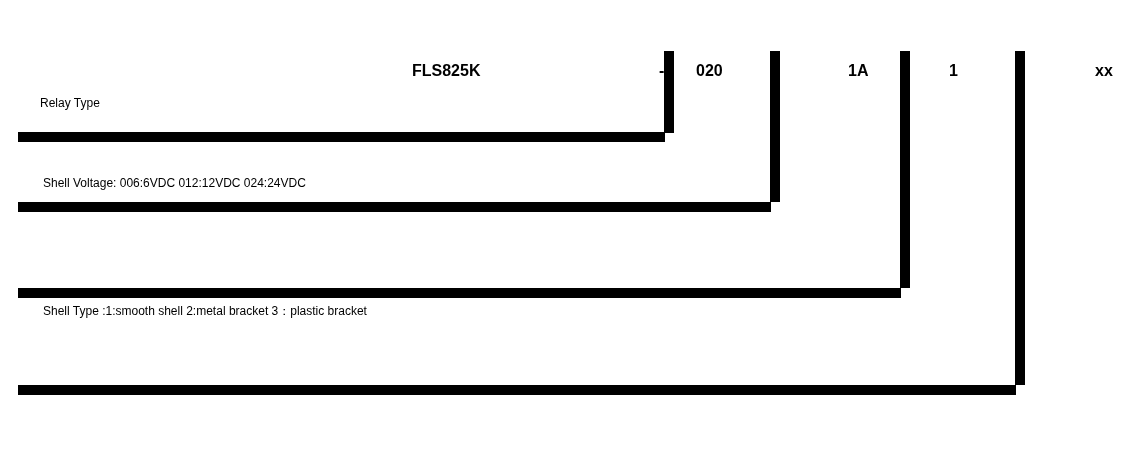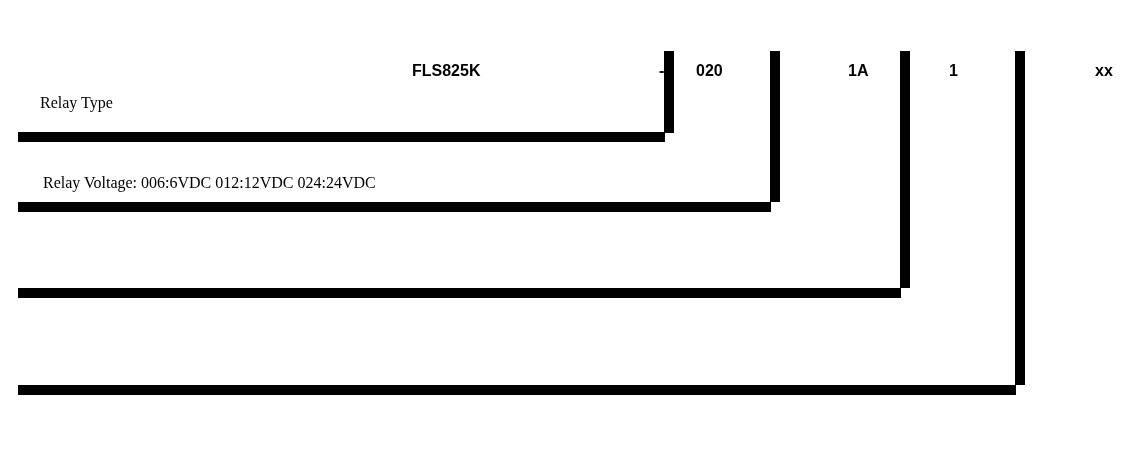--- a/index.html
+++ b/index.html
@@ -28,24 +28,23 @@
     background: #000000;
   }
   .hline {
     position: absolute;
     left: 8px;
     height: 1px;
     background: #000000;
   }
   .desc {
     position: absolute;
-    font-size: 16px;
+    font-size: 12px;
     line-height: 18px;
     white-space: nowrap;
-    font-family: Liberation Serif, serif;
   }
 </style>
 </head>
 <body>
 
 <div class="diagram">
 
   <span class="seg" style="left:397px;">FLS825K</span>
   <span class="seg" style="left:644px;">-</span>
   <span class="seg" style="left:681px;">020</span>
@@ -59,15 +58,16 @@
   <div class="vline" style="left:1005px;height:334px;"></div>
   <div class="vline" style="left:1115px;height:407px;"></div>
 
   <div class="hline" style="top:122px;width:647px;"></div>
   <div class="hline" style="top:192px;width:753px;"></div>
   <div class="hline" style="top:278px;width:883px;"></div>
   <div class="hline" style="top:375px;width:998px;"></div>
   <div class="hline" style="top:447px;width:1108px;"></div>
 
   <div class="desc" style="left:25px;top:79px;">Relay Type</div>
-  <div class="desc" style="left:28px;top:159px;">Relay Voltage: 006:6VDC 012:12VDC 024:24VDC</div>
+  <div class="desc" style="left:28px;top:159px;">Shell Voltage: 006:6VDC 012:12VDC 024:24VDC</div>
+  <div class="desc" style="left:28px;top:287px;">Shell Type :1:smooth shell 2:metal bracket 3：plastic bracket</div>
 
 </div>
 
 </body></html>

